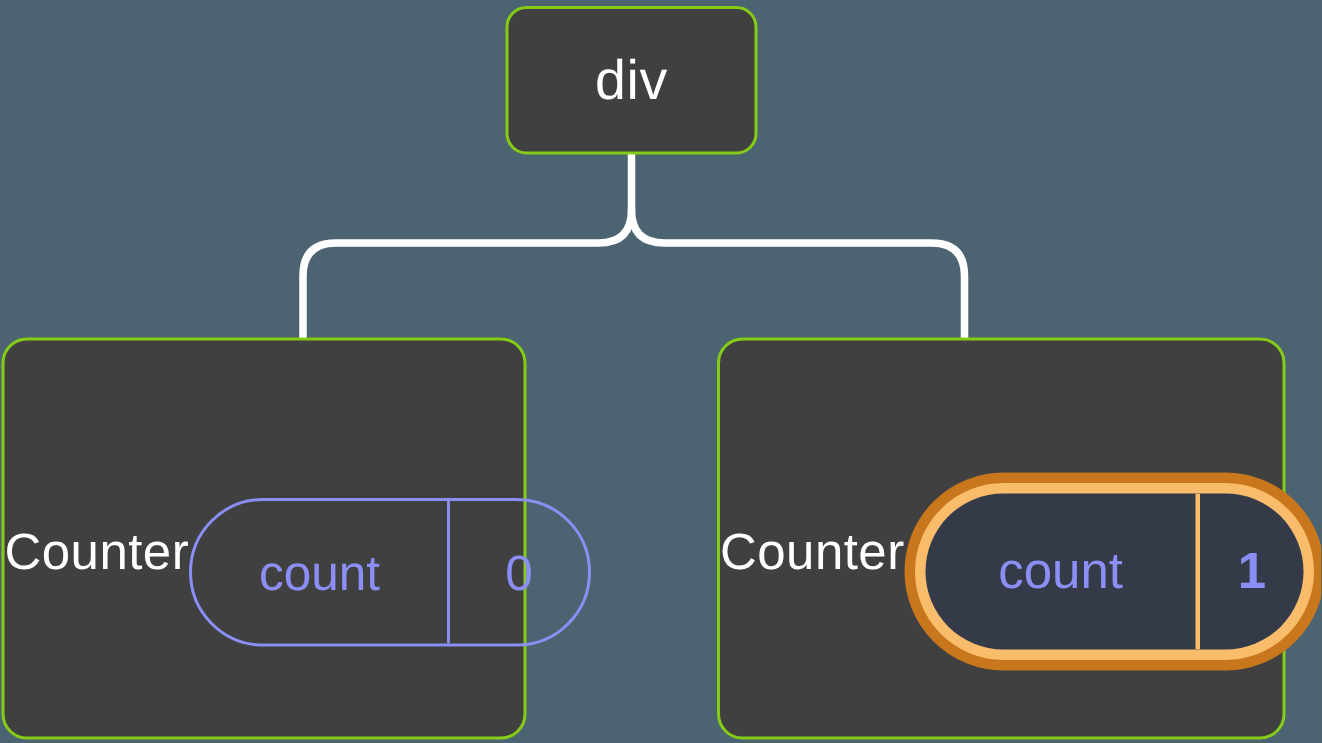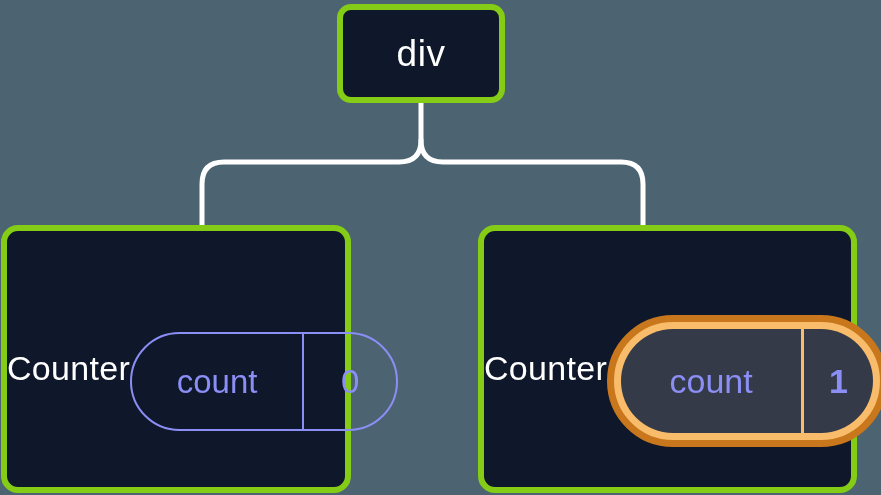--- a/index.html
+++ b/index.html
@@ -23,22 +23,22 @@
     top: 0;
     width: 881px;
     height: 495px;
     pointer-events: none;
   }
 
   
   .node {
     position: absolute;
     box-sizing: border-box;
-    background: #0f172a;
-    border: 6px solid #84cc16;
+    background: #404040;
+    border: 2px solid #84cc16;
     border-radius: 16px;
   }
   .node-root {
     left: 337px;
     top: 4px;
     width: 168px;
     height: 99px;
     border-radius: 14px;
     display: flex;
     align-items: center;

